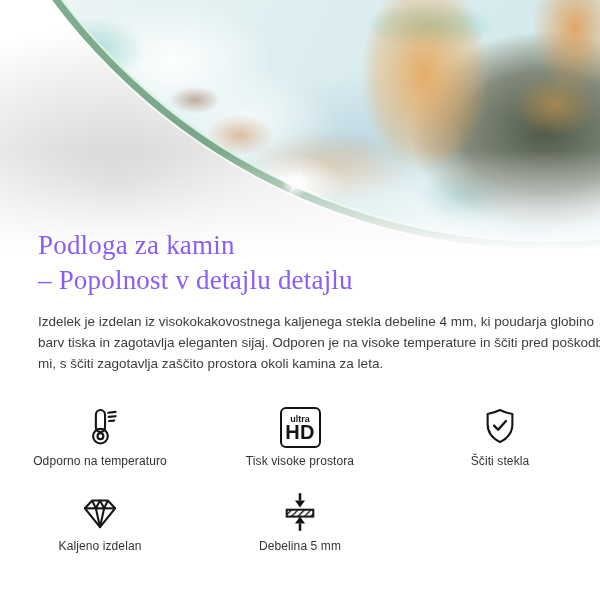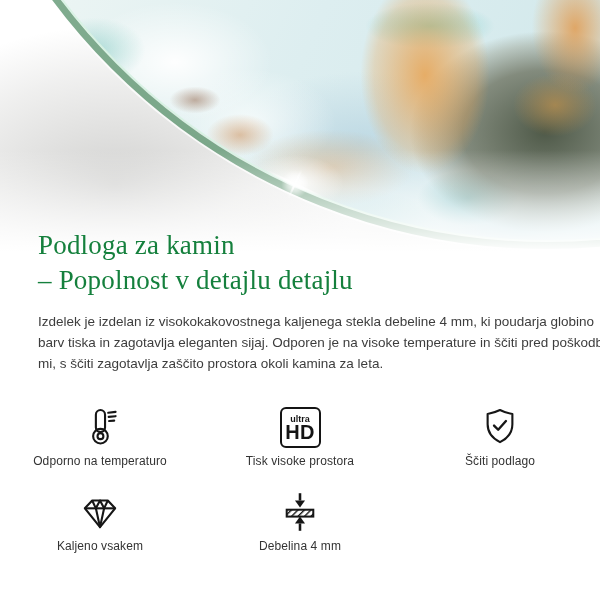--- a/index.html
+++ b/index.html
@@ -62,21 +62,21 @@
   }
   .photo-fade {
     position:absolute; inset:0;
     background: linear-gradient(to bottom, rgba(255,255,255,0) 150px, rgba(255,255,255,0.55) 205px, #ffffff 252px);
   }
 
   
   .heading {
     position:absolute; left:38px; top:228px; width:540px;
     font-family:"Liberation Serif", serif;
-    font-size:27px; line-height:35px; color:#15803d; font-weight:400;
+    font-size:27px; line-height:35px; color:#8b5cf6; font-weight:400;
     letter-spacing:0.2px;
   }
   .heading span { display:block; }
   .desc {
     position:absolute; left:38px; top:311px; width:540px;
     font-size:13.5px; line-height:21px; color:#3d3d3d;
   }
   .desc span { display:block; white-space:nowrap; }
 
   
@@ -150,48 +150,48 @@
       <div class="flabel">Tisk visoke prostora</div>
     </div>
 
     <div class="feature">
       <div class="icon-box">
         <svg class="fi" width="44" height="44" viewBox="0 0 48 48" stroke-linecap="round" stroke-linejoin="round">
           <path d="M24 5.5 C28 7.5 33 9 37.5 9.8 V21 C37.5 30 32 36.5 24 40.5 C16 36.5 10.5 30 10.5 21 V9.8 C15 9 20 7.5 24 5.5 Z"></path>
           <polyline points="17.5,22.5 22,27 30.5,17.5" stroke-width="2.6"></polyline>
         </svg>
       </div>
-      <div class="flabel">Ščiti podlago</div>
+      <div class="flabel">Ščiti stekla</div>
     </div>
 
     <div class="feature">
       <div class="icon-box">
         <svg class="fi" width="44" height="44" viewBox="0 0 48 48" stroke-width="2" stroke-linejoin="round">
           <path d="M15.5 11.5 H32.5 L40.5 20 L24 40.5 L7.5 20 Z"></path>
           <path d="M7.5 20 H40.5"></path>
           <path d="M15.5 11.5 L19.5 20 L24 11.5 L28.5 20 L32.5 11.5"></path>
           <path d="M19.5 20 L24 40.5 L28.5 20"></path>
         </svg>
       </div>
-      <div class="flabel">Kaljeno vsakem</div>
+      <div class="flabel">Kaljeno izdelan</div>
     </div>
 
 
     <div class="feature">
       <div class="icon-box">
         <svg width="44" height="44" viewBox="0 0 48 48">
           <defs>
             <pattern id="hatch4" width="5" height="5" patternUnits="userSpaceOnUse" patternTransform="rotate(45)">
               <line x1="0" y1="0" x2="0" y2="5" stroke="#161616" stroke-width="3"></line>
             </pattern>
           </defs>
           <line x1="24" y1="3.5" x2="24" y2="11.5" stroke="#161616" stroke-width="2.8"></line>
           <polygon points="18.5,11.5 29.5,11.5 24,19" fill="#161616"></polygon>
           <rect x="9.5" y="21.5" width="29" height="7.5" fill="url(#hatch4)" stroke="#161616" stroke-width="2.2"></rect>
           <polygon points="18.5,36.5 29.5,36.5 24,29" fill="#161616"></polygon>
           <line x1="24" y1="36.5" x2="24" y2="44.5" stroke="#161616" stroke-width="2.8"></line>
         </svg>
       </div>
-      <div class="flabel">Debelina 4 mm</div>
+      <div class="flabel">Debelina 5 mm</div>
     </div>
 
   </div>
 </div>
 
 </body></html>

